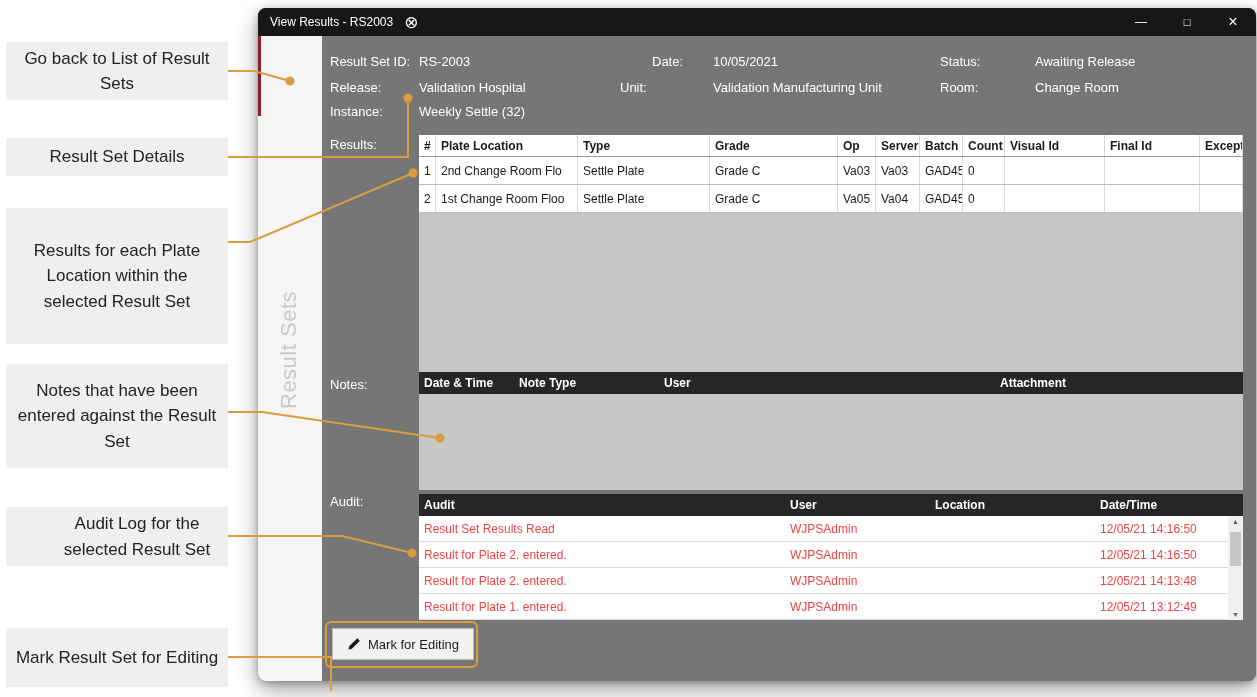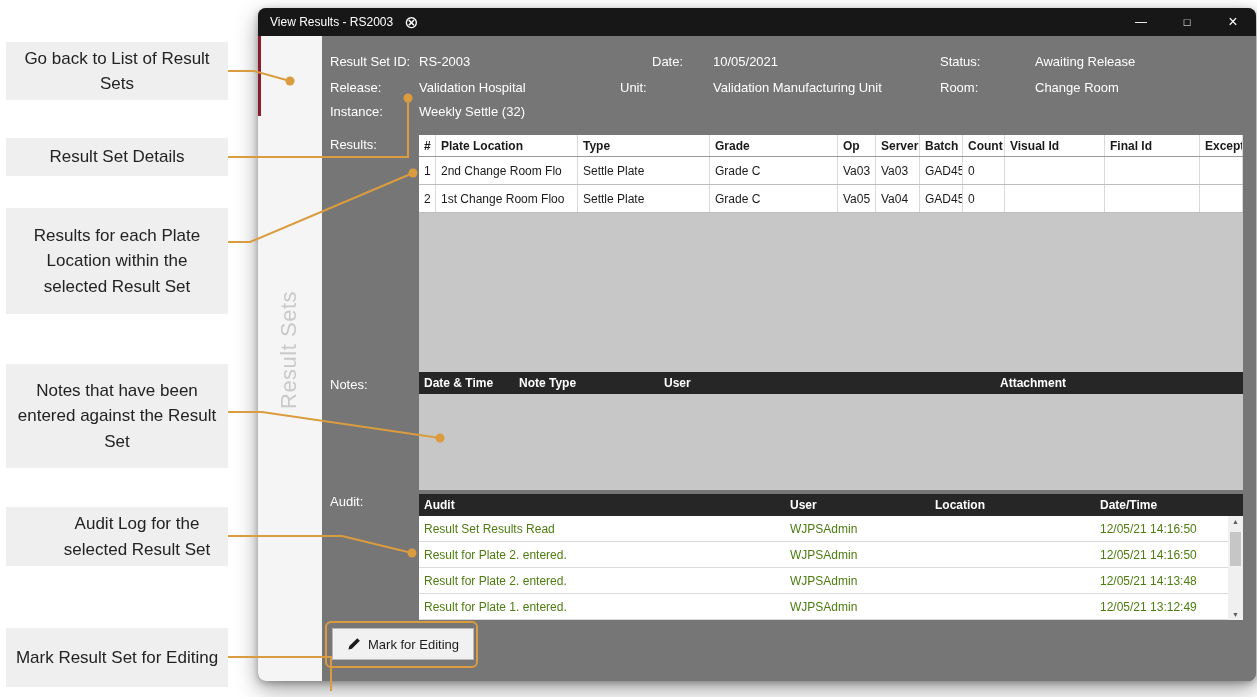--- a/index.html
+++ b/index.html
@@ -50,21 +50,21 @@
 
   
   .notes-table { position:absolute; left:97px; top:336px; width:824px; height:118px; background:#c7c7c7; }
   .dark-header { height:22px; background:#262626; color:#ffffff; font-size:12px; font-weight:bold; }
   .dark-header > div { display:flex; align-items:center; padding-left:5px; overflow:hidden; white-space:nowrap; }
   .notes-grid { display:grid; grid-template-columns:95px 145px 336px 130px 118px; }
 
   
   .audit-table { position:absolute; left:97px; top:458px; width:824px; height:126px; }
   .audit-grid { display:grid; grid-template-columns:366px 145px 165px 148px; }
-  .audit-row { height:26px; background:#ffffff; border-bottom:1px solid #dadada; color:#4d7c0f; font-size:12px; }
+  .audit-row { height:26px; background:#ffffff; border-bottom:1px solid #dadada; color:#ef4444; font-size:12px; }
   .audit-row > div { display:flex; align-items:center; padding-left:5px; overflow:hidden; white-space:nowrap; }
   .audit-scrollbar { position:absolute; right:0; top:22px; width:15px; height:104px; background:#f0f0f0;
                      display:flex; flex-direction:column; align-items:center; justify-content:space-between;
                      padding:2px 0; font-size:7px; color:#5c5c5c; }
   .scroll-thumb { position:absolute; left:2px; top:16px; width:11px; height:34px; background:#c6c6c6; }
 
   
   .mark-btn { position:absolute; left:10px; top:592px; height:32px; display:flex; align-items:center; gap:7px;
               background:#f1f1f1; border:1px solid #b9b9b9; color:#1c1c1c; font-size:13px; padding:0 14px;
               font-family:inherit; }
@@ -74,21 +74,21 @@
 <body>
 
 <div class="canvas">
 
   <div class="callout" style="top:42px;height:58px;">
     <span>Go back to List of Result Sets</span>
   </div>
   <div class="callout" style="top:138px;height:38px;">
     <span>Result Set Details</span>
   </div>
-  <div class="callout" style="top:208px;height:106px;">
+  <div class="callout" style="top:208px;height:136px;">
     <span>Results for each Plate Location within the selected Result Set</span>
   </div>
   <div class="callout" style="top:364px;height:104px;">
     <span>Notes that have been entered against the Result Set</span>
   </div>
   <div class="callout" style="top:507px;height:59px;padding-left:48px;">
     <span>Audit Log for the selected Result Set</span>
   </div>
   <div class="callout" style="top:628px;height:59px;">
     <span>Mark Result Set for Editing</span>

